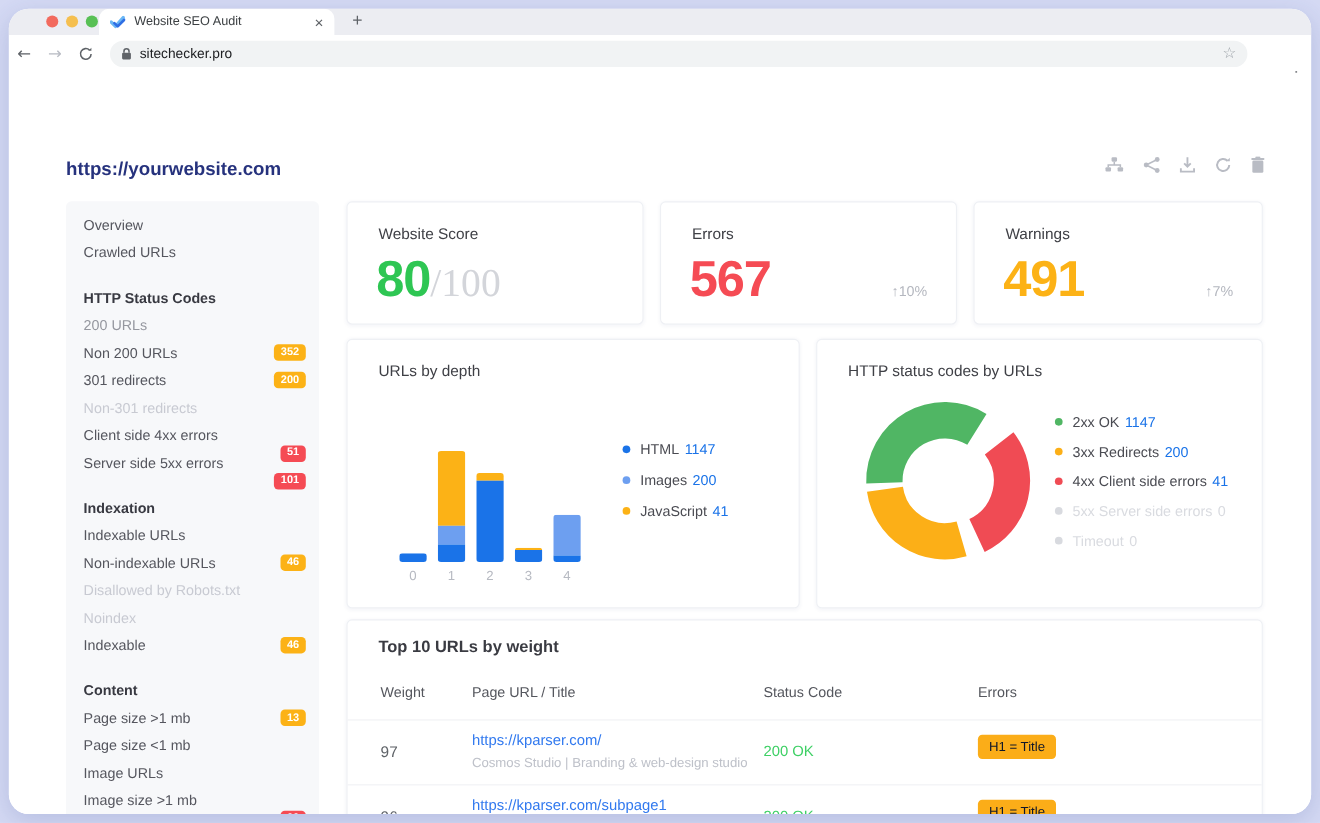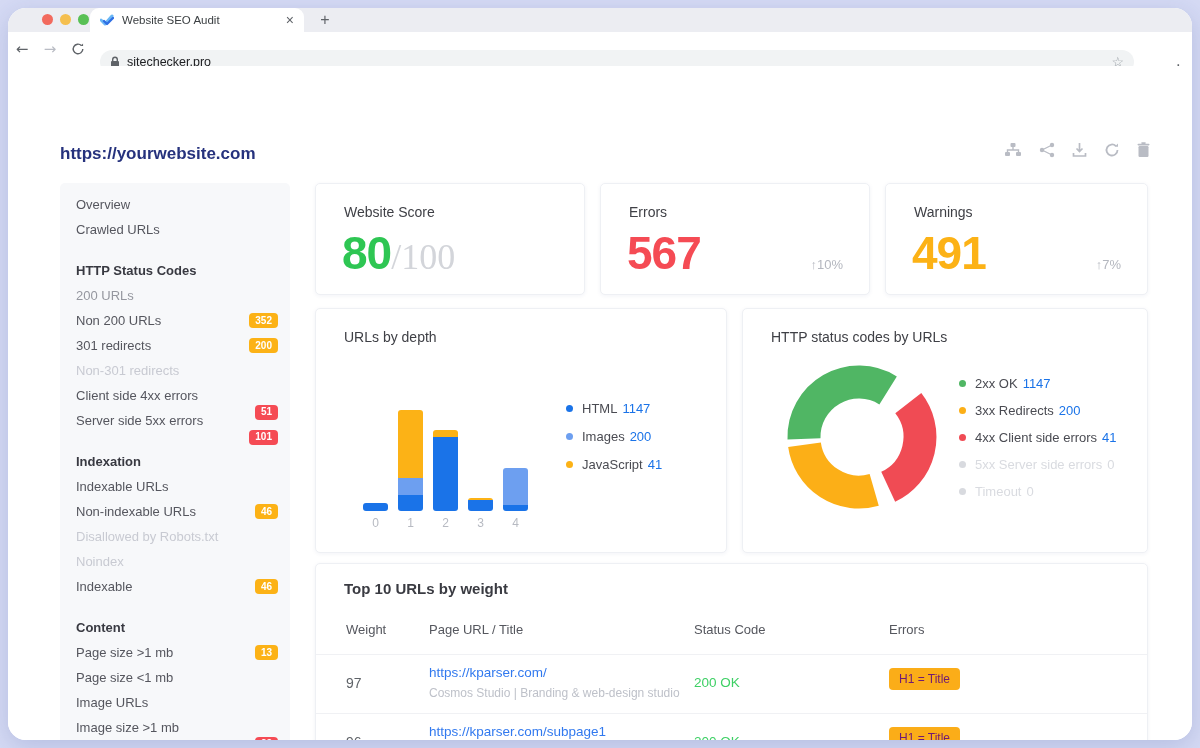--- a/index.html
+++ b/index.html
@@ -9,21 +9,21 @@
   
   .tabstrip { position:absolute; left:0; top:0; width:100%; height:24px; background:#ecedf2; }
   .tlight { position:absolute; top:6px; width:11px; height:11px; border-radius:50%; }
   .tab { position:absolute; left:82px; top:0; width:214px; height:24px; background:#fff; border-radius:9px 9px 0 0; display:flex; align-items:center; padding:0 10px; gap:8px; }
   .tab-title { font-size:11.5px; color:#3c4043; flex:1; white-space:nowrap; overflow:hidden; }
   .tab-x { color:#5f6368; font-size:14px; line-height:1; cursor:default; }
   .newtab { position:absolute; left:306px; top:1px; width:22px; height:22px; color:#5f6368; font-size:16px; text-align:center; line-height:22px; }
   .navbar { position:absolute; left:0; top:24px; width:100%; height:34px; background:#fff; display:flex; align-items:center; }
   .nav-ic { width:28px; text-align:center; font-size:15px; color:#5f6368; font-family:"DejaVu Sans", sans-serif; }
   .nav-ic.dim { color:#b9bcc4; }
-  .omnibox { position:absolute; left:92px; top:5px; width:1034px; height:24px; background:#f1f3f4; border-radius:12px; display:flex; align-items:center; padding:0 10px;margin-top:13px; }
+  .omnibox { position:absolute; left:92px; top:5px; width:1034px; height:24px; background:#f1f3f4; border-radius:12px; display:flex; align-items:center; padding:0 10px; }
   .omni-url { font-size:12.5px; color:#202124; margin-left:7px; flex:1; }
   .star { color:#9aa0a6; font-size:14px; font-family:"DejaVu Sans", sans-serif; }
   .kebab { position:absolute; right:6px; top:29px; color:#5f6368; font-size:15px; font-family:"DejaVu Sans", sans-serif; }
 
   
   .content { position:absolute; left:0; top:58px; width:1184px; height:674px; background:#fff; }
   .page-title { position:absolute; left:52px; top:78px; font-size:17px; font-weight:700; color:#26327d; }
   .tools { position:absolute; right:42px; top:76px; display:flex; gap:17px; }
   .tools svg { display:block; }
 
@@ -70,21 +70,21 @@
   .tbl-title { position:absolute; left:28px; top:16px; font-size:15px; font-weight:600; color:#3a3b42; }
   .thead { position:absolute; left:0; top:58px; width:100%; height:26px; font-size:13px; color:#55575e; }
   .col-weight { position:absolute; left:30px; } .col-url { position:absolute; left:113px; }
   .col-status { position:absolute; left:378px;text-align:right; } .col-errors { position:absolute; left:573px; }
   .tdiv { position:absolute; left:0; width:100%; height:1px; background:#f0f1f4; }
   .trow { position:absolute; left:0; width:100%; height:58px; }
   .t-weight { position:absolute; left:30px; top:20px; font-size:14px; color:#5f6368; }
   .t-link { position:absolute; left:113px; top:10px; font-size:13.5px; color:#3179ef; text-decoration:none; }
   .t-sub { position:absolute; left:113px; top:31px; font-size:12px; color:#bec1c9;text-align:center; }
   .t-status { position:absolute; left:378px; top:20px; font-size:13.5px; color:#3ed065; }
-  .t-err { position:absolute; left:573px; top:13px; background:#fbad18; color:#701a75; font-size:12px; border-radius:4px; padding:5px 10px; line-height:1; }
+  .t-err { position:absolute; left:573px; top:13px; background:#fbad18; color:#0f172a; font-size:12px; border-radius:4px; padding:5px 10px; line-height:1; }
 </style>
 </head>
 <body>
 
 <div class="window">
 
   <div class="tabstrip">
     <div class="tlight" style="left:34px; background:#f26a5e;"></div>
     <div class="tlight" style="left:52px; background:#f5bf4f;"></div>
     <div class="tlight" style="left:70px; background:#58c055;"></div>

